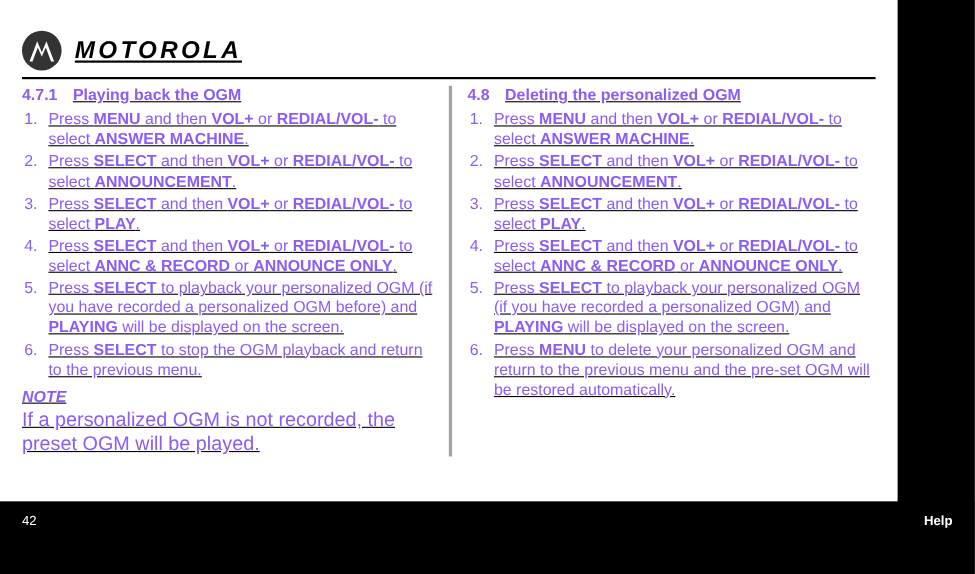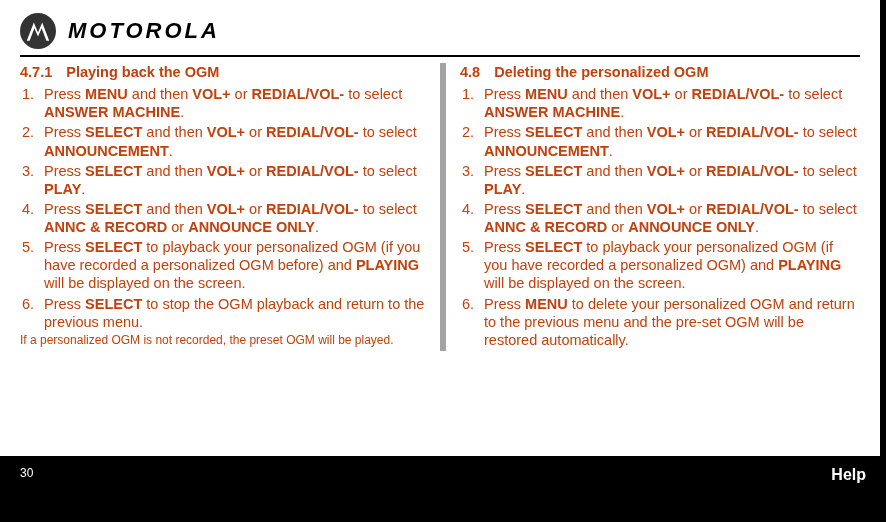--- a/index.html
+++ b/index.html
@@ -1,22 +1,23 @@
 <!DOCTYPE html>
 <html><head>
 <meta charset="utf-8">
 <style>
   * { margin: 0; padding: 0; box-sizing: border-box; }
   html, body { width: 886px; height: 522px; background: #000; font-family: Arial, Helvetica, sans-serif; }
   .page {
     background: #fff;
-    width: 880px;
+    width: 816px;
     height: 456px;
     position: relative;
-    padding: 13px 20px 0 20px;
+    padding: 28px 20px 0 20px;
+    text-decoration: underline;
   }
   .header {
     display: flex;
     align-items: center;
     gap: 12px;
     padding-bottom: 6px;
   }
   .logo-circle {
     width: 36px; height: 36px;
     background: #333;
@@ -42,24 +43,24 @@
   .columns {
     display: flex;
     gap: 0;
   }
   .col {
     width: 50%;
     padding-right: 14px;
     padding-left: 0;
     font-size: 14.5px;
     line-height: 1.25;
-    color: #c2410c;
+    color: #8b5cf6;
   }
   .col.right {
-    border-left: 6px solid #a3a3a3;
+    border-left: 3px solid #a3a3a3;
     padding-left: 14px;
     padding-right: 0;
   }
   .sec-title {
     font-weight: 700;
     margin-bottom: 4px;
   }
   .sec-num { display: inline-block; margin-right: 14px; }
   ol.steps {
     list-style: none;
@@ -76,40 +77,40 @@
     position: absolute;
     left: -22px;
     top: 0;
   }
   .note-title {
     font-style: italic;
     font-weight: 700;
     margin-top: 6px;
   }
   .note-body {
-    font-size: 12px;
+    font-size: 18px;
   }
   .footer {
     width: 886px;
     height: 66px;
     background: #000;
     color: #fff;
     position: relative;
   }
   .page-num {
     position: absolute;
     left: 20px;
     top: 10px;
     font-size: 12px;
   }
   .help {
     position: absolute;
     right: 20px;
     top: 10px;
-    font-size: 16px;
+    font-size: 12px;
     font-weight: 700;
   }
   b { font-weight: 700; margin-top: 25px; }
 </style>
 </head>
 <body>
 
 <div class="page">
   <div class="header">
     <div class="logo-circle">
@@ -128,20 +129,21 @@
         <span class="sec-num">4.7.1</span><span>Playing back the OGM</span>
       </div>
       <ol class="steps">
           <li>Press <b>MENU</b> and then <b>VOL+</b> or <b>REDIAL/VOL-</b> to select <b>ANSWER MACHINE</b>.</li>
           <li>Press <b>SELECT</b> and then <b>VOL+</b> or <b>REDIAL/VOL-</b> to select <b>ANNOUNCEMENT</b>.</li>
           <li>Press <b>SELECT</b> and then <b>VOL+</b> or <b>REDIAL/VOL-</b> to select <b>PLAY</b>.</li>
           <li>Press <b>SELECT</b> and then <b>VOL+</b> or <b>REDIAL/VOL-</b> to select <b>ANNC &amp; RECORD</b> or <b>ANNOUNCE ONLY</b>.</li>
           <li>Press <b>SELECT</b> to playback your personalized OGM (if you have recorded a personalized OGM before) and <b>PLAYING</b> will be displayed on the screen.</li>
           <li>Press <b>SELECT</b> to stop the OGM playback and return to the previous menu.</li>
         </ol>
+      <div class="note-title">NOTE</div>
       <div class="note-body">If a personalized OGM is not recorded, the preset OGM will be played.</div>
     </div>
 
     <div class="col right">
       <div class="sec-title">
         <span class="sec-num">4.8</span><span>Deleting the personalized OGM</span>
       </div>
       <ol class="steps">
           <li>Press <b>MENU</b> and then <b>VOL+</b> or <b>REDIAL/VOL-</b> to select <b>ANSWER MACHINE</b>.</li>
           <li>Press <b>SELECT</b> and then <b>VOL+</b> or <b>REDIAL/VOL-</b> to select <b>ANNOUNCEMENT</b>.</li>
@@ -149,15 +151,15 @@
           <li>Press <b>SELECT</b> and then <b>VOL+</b> or <b>REDIAL/VOL-</b> to select <b>ANNC &amp; RECORD</b> or <b>ANNOUNCE ONLY</b>.</li>
           <li>Press <b>SELECT</b> to playback your personalized OGM (if you have recorded a personalized OGM) and <b>PLAYING</b> will be displayed on the screen.</li>
           <li>Press <b>MENU</b> to delete your personalized OGM and return to the previous menu and the pre-set OGM will be restored automatically.</li>
         </ol>
     </div>
 
   </div>
 </div>
 
 <div class="footer">
-  <span class="page-num">30</span>
+  <span class="page-num">42</span>
   <span class="help">Help</span>
 </div>
 
 </body></html>

